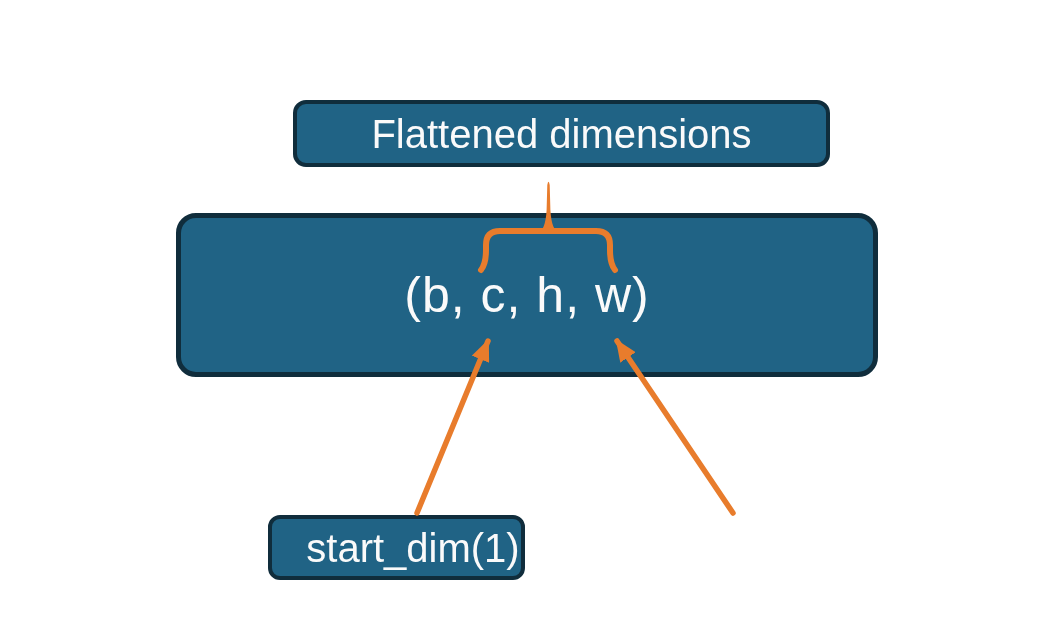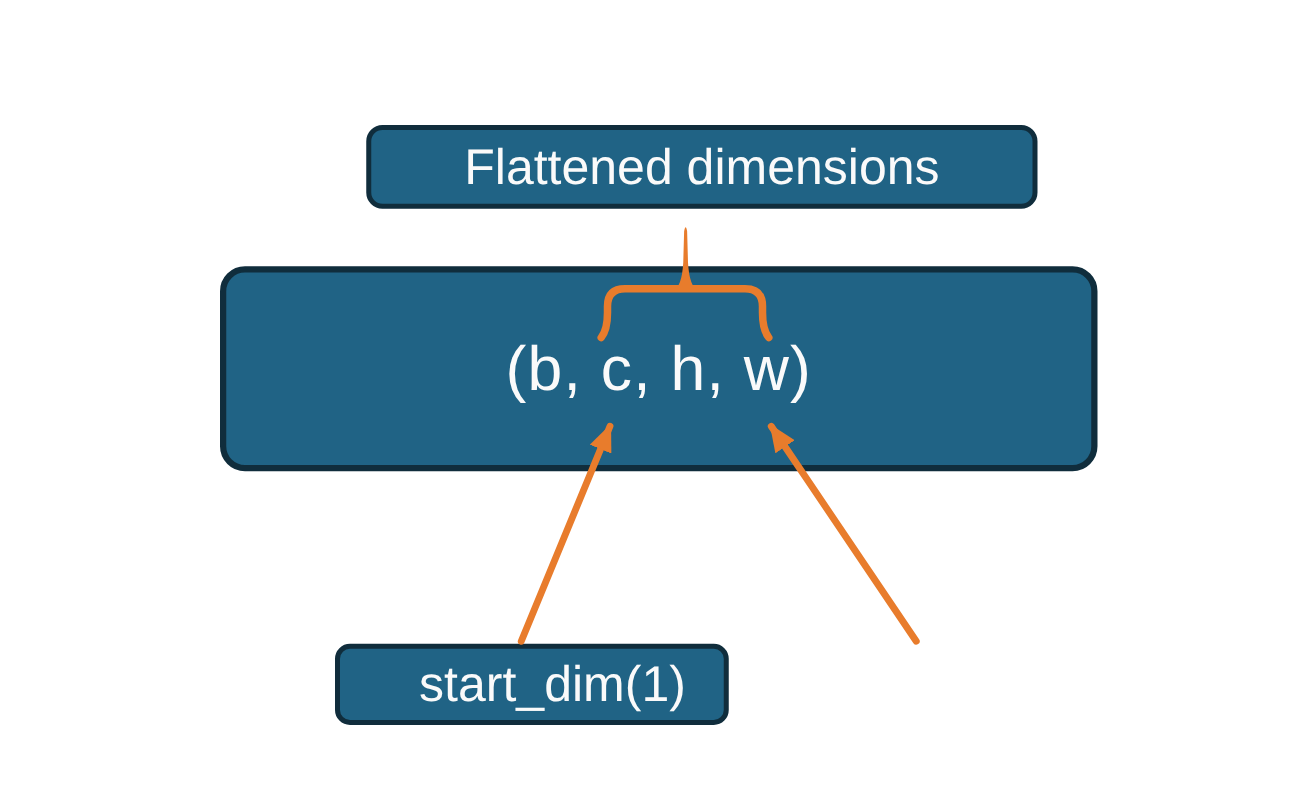--- a/index.html
+++ b/index.html
@@ -41,21 +41,21 @@
   .node-tensor {
     left: 176px; top: 213px;
     width: 702px; height: 164px;
     border-width: 5px;
     border-radius: 20px;
     font-size: 50px;
     letter-spacing: 1px;
   }
   .node-start-dim {
     left: 268px; top: 515px;
-    width: 315px; height: 65px;
+    width: 257px; height: 65px;
     border-radius: 12px;
     font-size: 40px;
     padding-left: 33px;
   }
   .node-end-dim {
     left: 582px; top: 513px;
     width: 296px; height: 67px;
     border-radius: 12px;
     font-size: 40px;
   }

